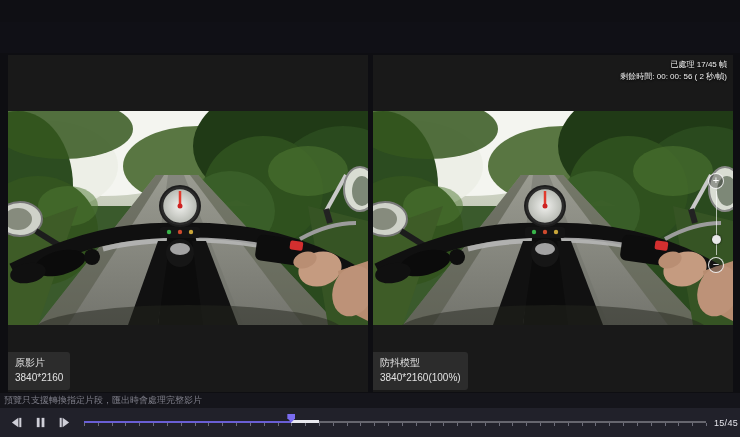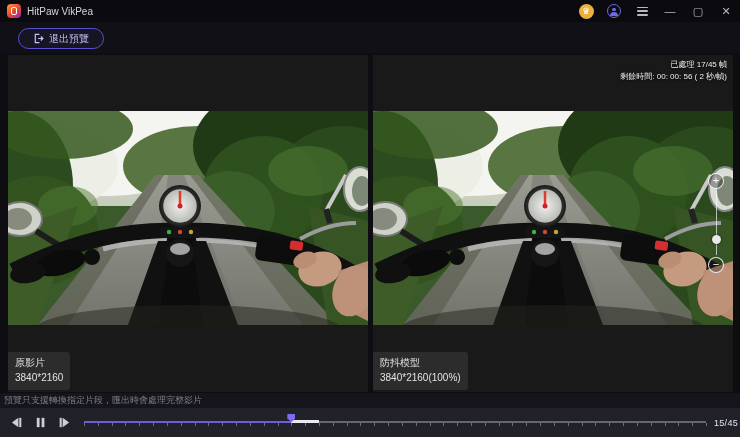--- a/index.html
+++ b/index.html
@@ -136,56 +136,22 @@
         <path d="M292,128 C310,118 330,112 348,112" stroke="#9c9c9c" stroke-width="4" fill="none"></path>
         <ellipse cx="312" cy="158" rx="22" ry="17" fill="#c59b80" transform="rotate(-18 312 158)"></ellipse>
         <ellipse cx="297" cy="149" rx="12" ry="8" fill="#b98e73" transform="rotate(-20 297 149)"></ellipse>
         <polygon points="360,150 330,160 336,198 360,210" fill="#b78c70"></polygon>
         <ellipse cx="345" cy="180" rx="20" ry="26" fill="#bd9278" transform="rotate(20 345 180)"></ellipse>
         <ellipse cx="180" cy="220" rx="155" ry="26" fill="#23251d" opacity="0.5"></ellipse>
       </g>
     </defs>
   </svg>
 
-  <div class="titlebar">
-    <div class="logo">
-        <i></i>
-      </div>
-    <div class="apptitle">HitPaw VikPea</div>
-    <div class="win-icons">
-      <div class="wbtn">
-        <span class="gift">♛</span>
-      </div>
-      <div class="wbtn">
-        <span class="user-c">
-            <b></b>
-            <u></u>
-          </span>
-      </div>
-      <div class="wbtn">
-        <span class="menu-lines">
-            <span></span>
-            <span></span>
-            <span></span>
-          </span>
-      </div>
-      <div class="wbtn">—</div>
-      <div class="wbtn">▢</div>
-      <div class="wbtn">✕</div>
-    </div>
-  </div>
 
   <div class="toolbar">
-    <div class="exit-btn">
-      <svg viewBox="0 0 12 12" fill="none">
-        <path d="M7 1.5 H2.5 V10.5 H7" stroke-width="1.3"></path>
-        <path d="M5.5 6 H10.5 M8.6 3.8 L10.8 6 L8.6 8.2" stroke-width="1.3"></path>
-      </svg>
-      <span>退出預覽</span>
-    </div>
   </div>
 
   <div class="workspace">
 
     <div class="panel left">
       <div class="video">
         <svg viewBox="0 0 360 214" preserveAspectRatio="none">
             <use href="#moto-scene"></use>
           </svg>
       </div>

